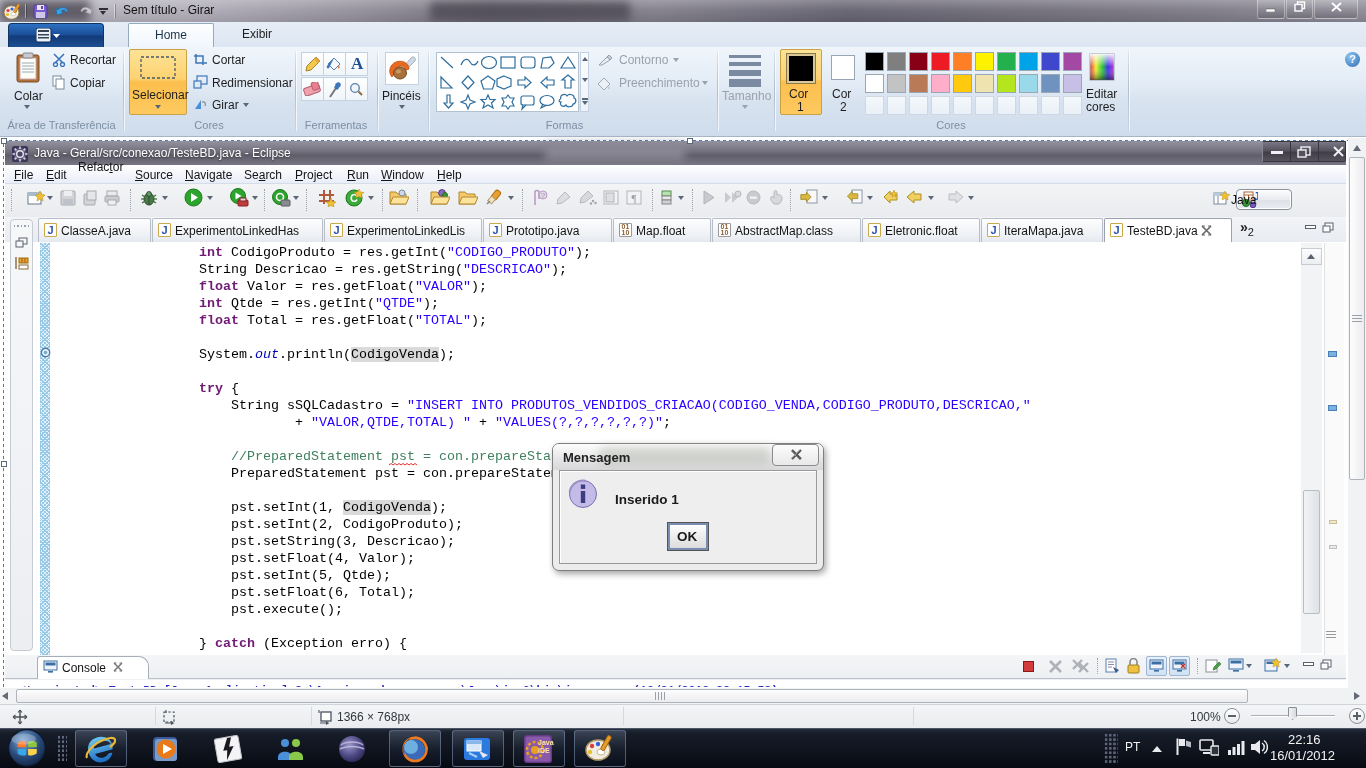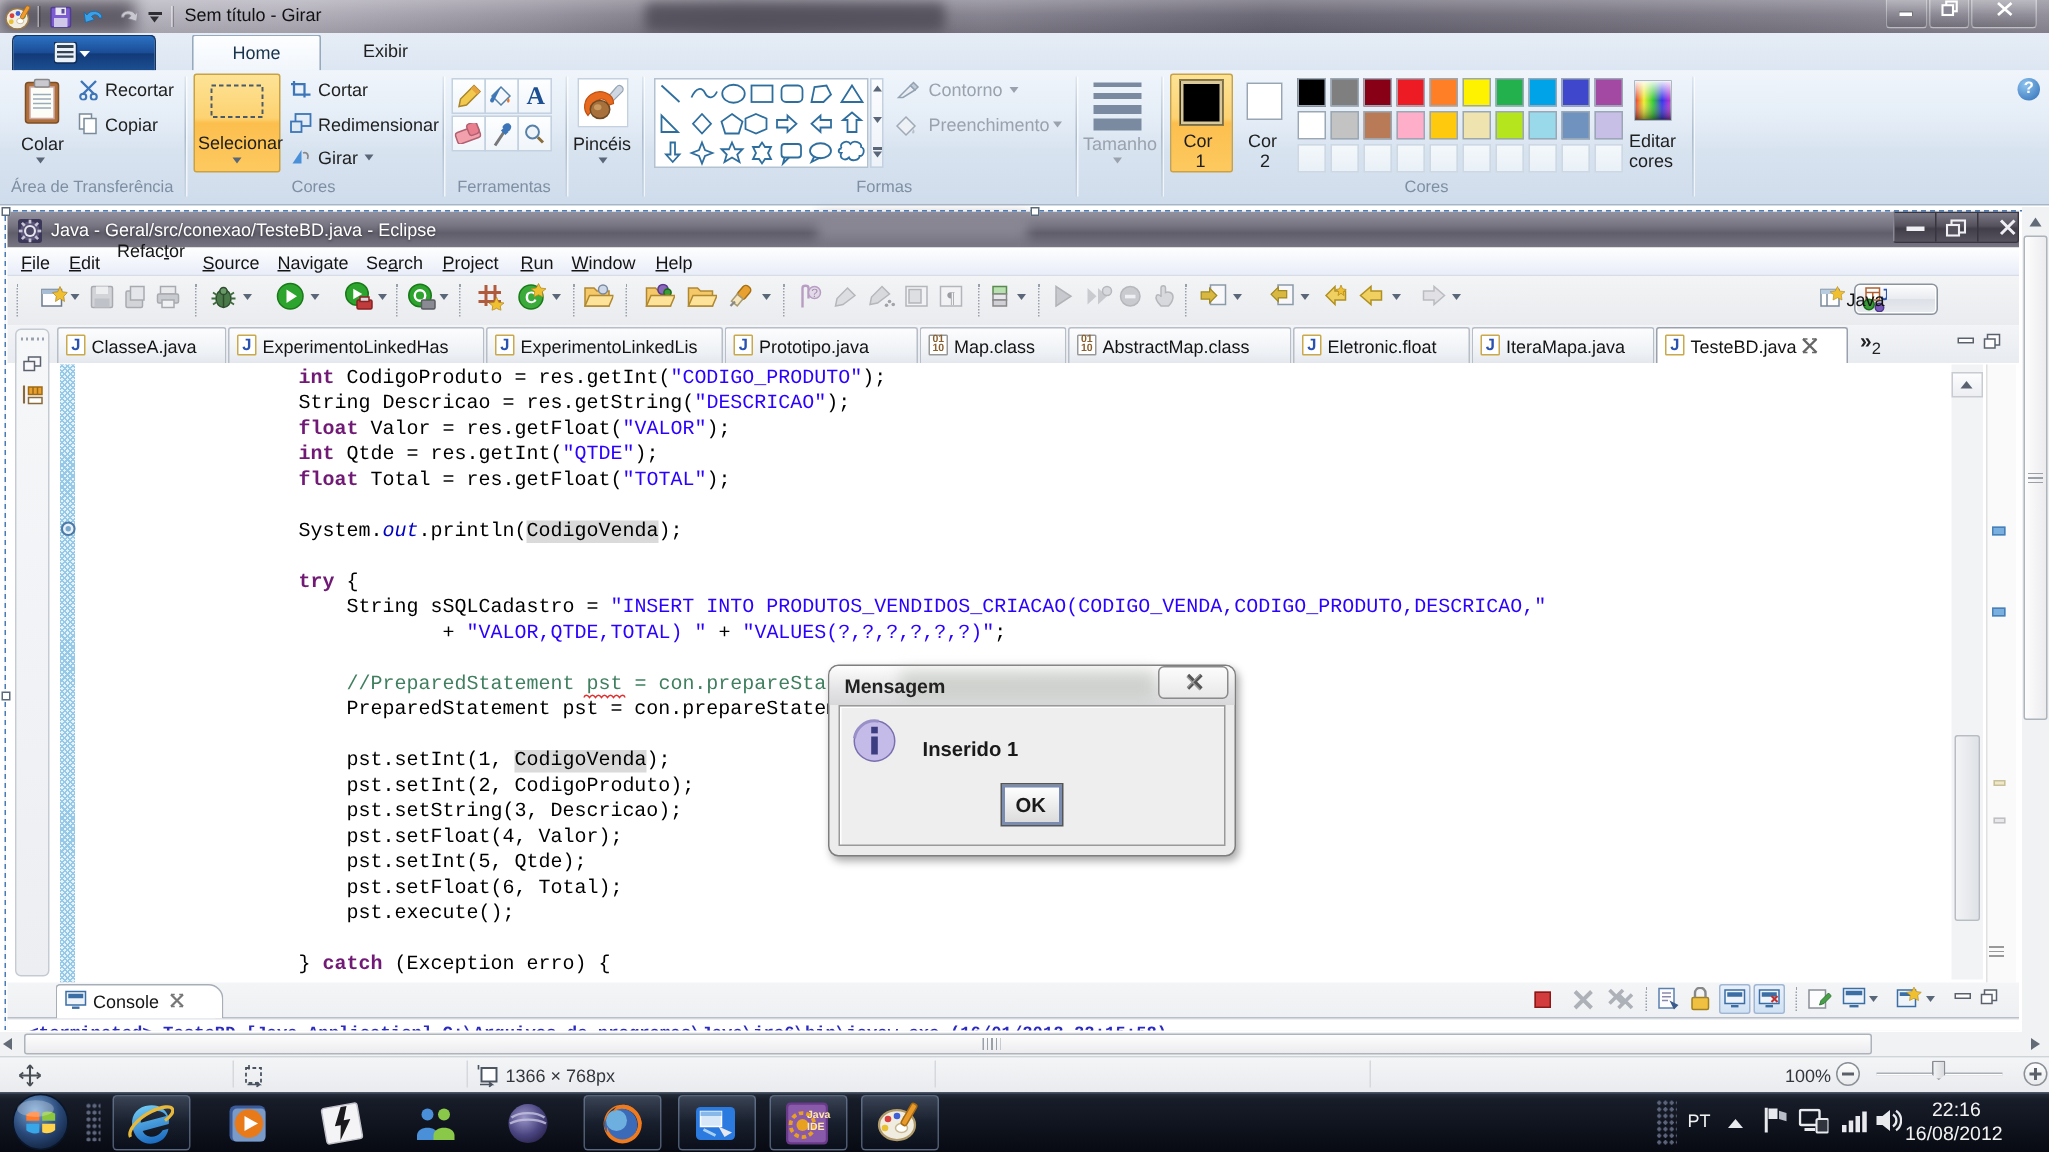--- a/index.html
+++ b/index.html
@@ -254,21 +254,21 @@
     <path d="M10 3 L12 1 L15 4 L13 6 Z" fill="#c2ccd8" stroke="#93a2b2"></path>
   </svg>
 <div class="rtext ab" style="left:619px;top:53px;color:#9aa2ad">Contorno</div>
 <div class="ab dropv" style="left:673px;top:58px;border-top-color:#9aa2ad"></div>
 <svg class="ab" style="left:596px;top:76px" width="17" height="15" viewBox="0 0 17 15">
     <path d="M8 2 L14 8 L8 14 L2 8 Z" fill="#edf1f6" stroke="#a0aab6"></path>
     <path d="M13 10 c2 3-1 4-1 2 z" fill="#b9c2cc"></path>
   </svg>
 <div class="rtext ab" style="left:619px;top:76px;color:#9aa2ad">Preenchimento</div>
 <div class="ab dropv" style="left:702px;top:81px;border-top-color:#9aa2ad"></div>
-<div class="glabel ab" style="left:445px;width:289px">Formas</div>
+<div class="glabel ab" style="left:420px;width:289px">Formas</div>
 
 <div class="gsep ab" style="left:774px"></div>
 <div class="ab" style="left:729px;top:55px;width:32px;height:3px;background:#7a8ba1"></div>
 <div class="ab" style="left:729px;top:62px;width:32px;height:4px;background:#7a8ba1"></div>
 <div class="ab" style="left:729px;top:70px;width:32px;height:6px;background:#7a8ba1"></div>
 <div class="ab" style="left:729px;top:79px;width:32px;height:8px;background:#7a8ba1"></div>
 <div class="rtext ab" style="left:722px;top:89px;color:#9aa2ad">Tamanho</div>
 <div class="ab dropv" style="left:742px;top:105px;border-top-color:#9aa2ad"></div>
 
 <div class="ab" style="left:780px;top:49px;width:42px;height:66px;border:1px solid #c8a245;border-radius:2px;background:linear-gradient(180deg,#fde396 0,#fdd271 45%,#fcbf4e 50%,#fdc95f 100%)"></div>
@@ -568,21 +568,21 @@
 <div class="etab ab" style="left:483px;width:129px"></div>
 <div class="etab ab" style="left:613px;width:98px"></div>
 <div class="etab ab" style="left:712px;width:149px"></div>
 <div class="etab ab" style="left:862px;width:118px"></div>
 <div class="etab ab" style="left:981px;width:122px"></div>
 <div class="etab etabactive ab" style="left:1104px;width:128px"></div>
 <div class="jicon ab" style="left:44px;top:223px">J</div><div class="mitem ab" style="left:61px;top:224px">ClasseA.java</div>
 <div class="jicon ab" style="left:158px;top:223px">J</div><div class="mitem ab" style="left:175px;top:224px">ExperimentoLinkedHas</div>
 <div class="jicon ab" style="left:330px;top:223px">J</div><div class="mitem ab" style="left:347px;top:224px">ExperimentoLinkedLis</div>
 <div class="jicon ab" style="left:489px;top:223px">J</div><div class="mitem ab" style="left:506px;top:224px">Prototipo.java</div>
-<div class="jicon ab" style="left:619px;top:223px;color:#8a6030;font-size:7px;line-height:6px;border-color:#999">01<br>10</div><div class="mitem ab" style="left:636px;top:224px">Map.class</div>
+<div class="jicon ab" style="left:619px;top:223px;color:#8a6030;font-size:7px;line-height:6px;border-color:#999">01<br>10</div><div class="mitem ab" style="left:636px;top:224px">Map.float</div>
 <div class="jicon ab" style="left:718px;top:223px;color:#8a6030;font-size:7px;line-height:6px;border-color:#999">01<br>10</div><div class="mitem ab" style="left:735px;top:224px">AbstractMap.class</div>
 <div class="jicon ab" style="left:868px;top:223px">J</div><div class="mitem ab" style="left:885px;top:224px">Eletronic.float</div>
 <div class="jicon ab" style="left:987px;top:223px">J</div><div class="mitem ab" style="left:1004px;top:224px">IteraMapa.java</div>
 <div class="jicon ab" style="left:1110px;top:223px">J</div><div class="mitem ab" style="left:1127px;top:224px">TesteBD.java</div>
 <svg class="ab" style="left:1200px;top:224px" width="13" height="13" viewBox="0 0 13 13">
     <path d="M2 2 L11 11 M11 2 L2 11" stroke="#666" stroke-width="1.6"></path>
     <path d="M2 2 L5 2 M8 2 L11 2 M2 11 L5 11 M8 11 L11 11" stroke="#666" stroke-width="1"></path>
   </svg>
 <div class="ab" style="left:1240px;top:219px;font-size:14px;font-weight:bold;color:#222">»<span style="font-size:11px;font-weight:normal;vertical-align:-4px">2</span></div>
 <div class="ab" style="left:1305px;top:225px;width:11px;height:4px;border:1px solid #5a616c;background:#fdfdfe"></div>
@@ -899,13 +899,13 @@
     <rect x="1" y="10" width="3" height="5" fill="#e8eaee"></rect>
     <rect x="5.5" y="7" width="3" height="8" fill="#e8eaee"></rect>
     <rect x="10" y="4" width="3" height="11" fill="#e8eaee"></rect>
     <rect x="14.5" y="1" width="3" height="14" fill="#e8eaee"></rect>
   </svg>
 <svg class="ab" style="left:1250px;top:739px" width="18" height="16" viewBox="0 0 18 16">
     <path d="M1 5 L5 5 L10 1 L10 15 L5 11 L1 11 Z" fill="#e8eaee"></path>
     <path d="M12 4 C15 6 15 10 12 12 M14 1.5 C18.5 4.5 18.5 11.5 14 14.5" stroke="#e8eaee" stroke-width="1.5" fill="none"></path>
   </svg>
 <div class="trtxt ab" style="left:1288px;top:732px">22:16</div>
-<div class="trtxt ab" style="left:1270px;top:748px">16/08/2012</div>
+<div class="trtxt ab" style="left:1270px;top:748px">16/01/2012</div>
 
 </body></html>

